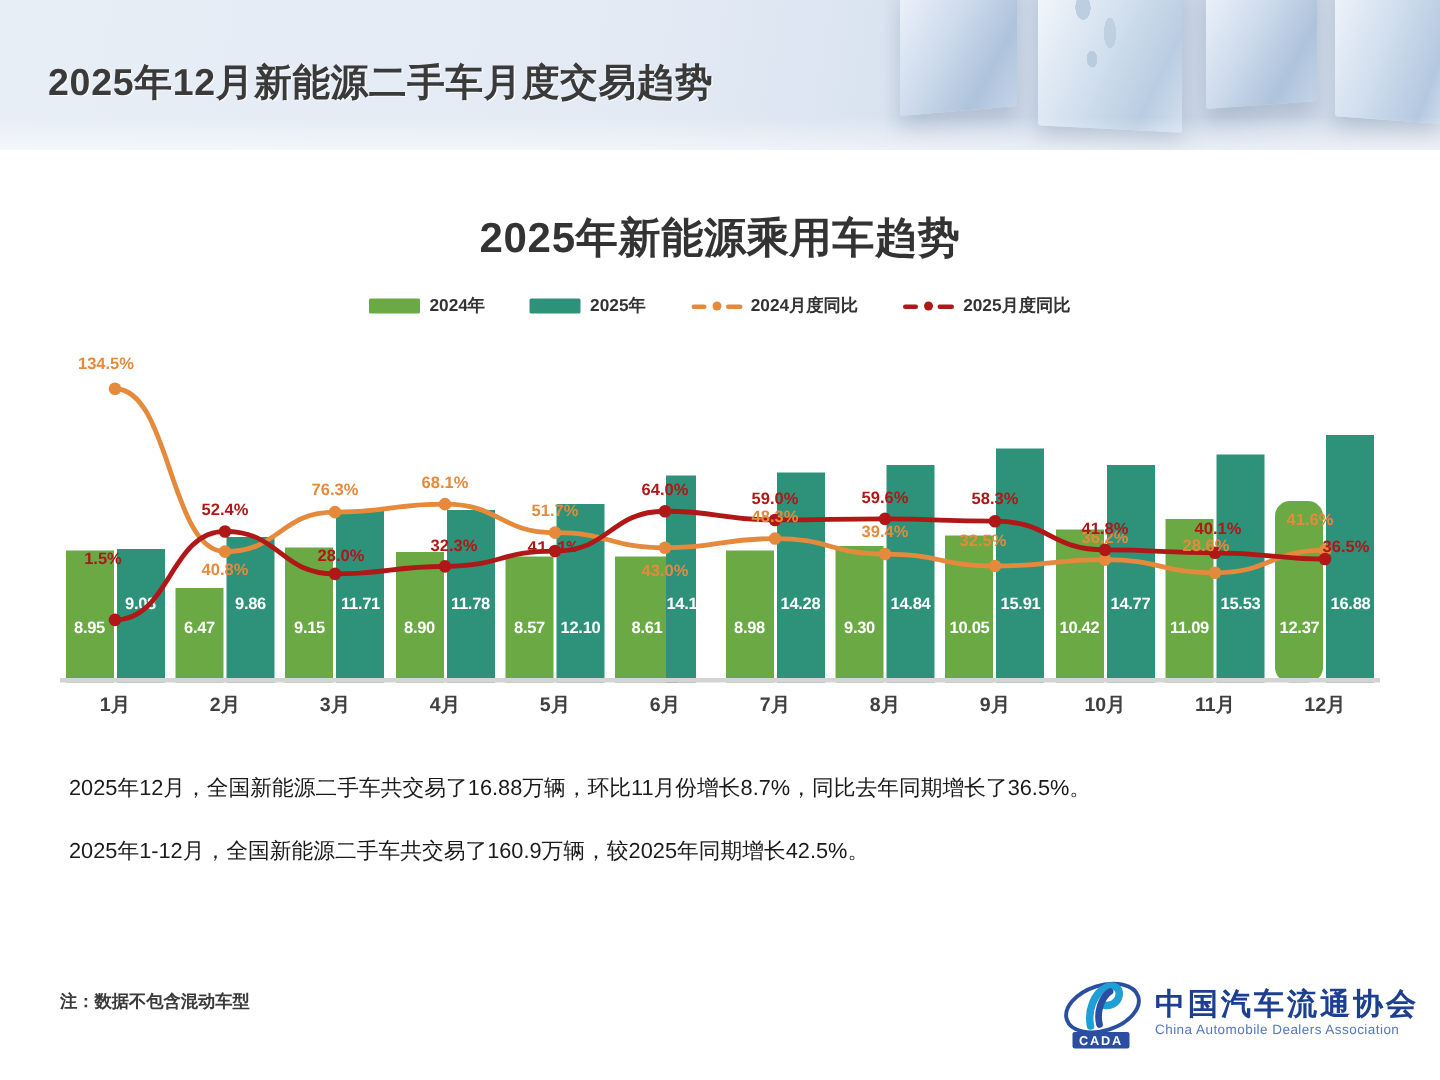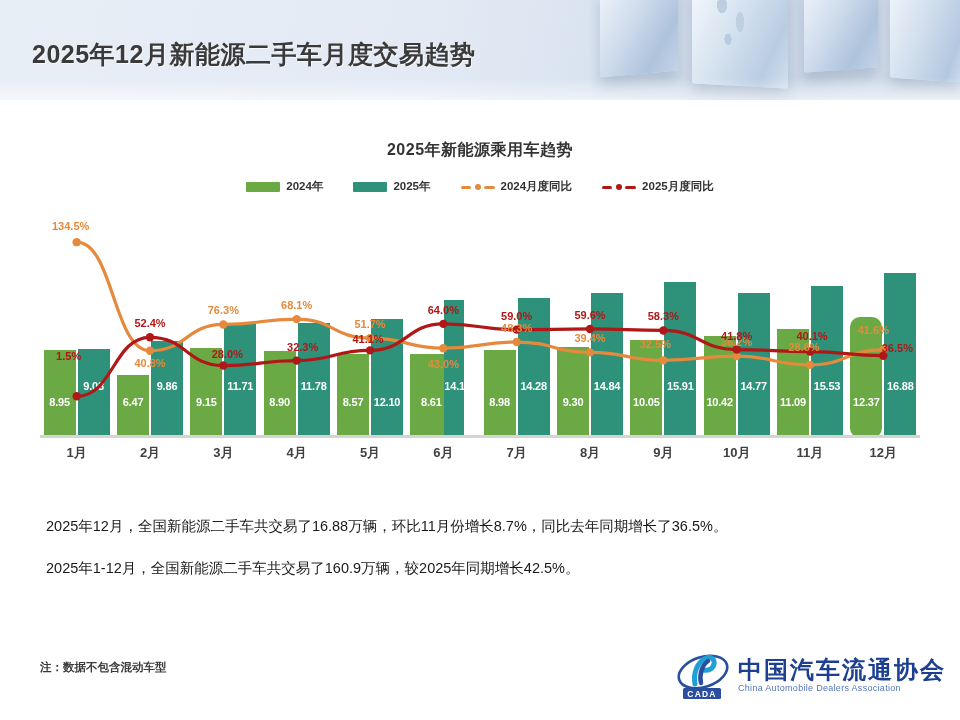--- a/index.html
+++ b/index.html
@@ -47,21 +47,21 @@
     position:absolute; left:32px; top:38px;
     font-size:25px; font-weight:bold; color:#3a3a3a;
     letter-spacing:.5px;
     text-shadow: 1px 1px 0 rgba(255,255,255,.7);
     white-space:nowrap;
   }
 
   
   .chart-block { position:absolute; left:0; top:112px; width:960px; height:380px; }
   .chart-title {
-    text-align:center; font-size:16px; font-weight:bold; color:#333;
+    text-align:center; font-size:28px; font-weight:bold; color:#333;
     margin-top:28px; letter-spacing:.5px;
   }
   .legend {
     display:flex; justify-content:center; align-items:center;
     gap:30px; margin-top:18px;
   }
   .legend-item { display:flex; align-items:center; gap:6px; font-size:11.5px; font-weight:bold; color:#333; }
   .legend-swatch { width:34px; height:10px; border-radius:1px; }
   .legend-line { position:relative; width:34px; height:10px; }
   .legend-line .ls {
@@ -110,21 +110,21 @@
   }
 
   
   .footnote {
     position:absolute; left:40px; top:660px;
     font-size:11.5px; color:#3a3a3a; font-weight:bold;
   }
   .logo { position:absolute; right:14px; top:650px; display:flex; align-items:center; gap:9px; }
   .logo-mark { position:relative; width:52px; height:50px; }
   .logo-text { display:flex; flex-direction:column; gap:2px; }
-  .logo-cn { font-size:24px; font-weight:bold; color:#1c3f8f; letter-spacing:2px; line-height:1; }
+  .logo-cn { font-size:20px; font-weight:bold; color:#1c3f8f; letter-spacing:2px; line-height:1; }
   .logo-en { font-size:9px; color:#5577bb; letter-spacing:.3px; line-height:1; }
 </style>
 </head>
 <body>
 
 <div class="page">
 
   <div class="header">
     <div class="header-cubes">
       <div class="cube c1"></div>
@@ -292,21 +292,21 @@
           <div class="pct-label" style="color: rgb(229, 138, 60); left: 476.667px; top: 120.039px;">48.3%</div>
           <div class="pct-label" style="color: rgb(229, 138, 60); left: 550px; top: 130.35px;">39.4%</div>
           <div class="pct-label" style="color: rgb(229, 138, 60); left: 615.333px; top: 136.345px;">32.5%</div>
           <div class="pct-label" style="color: rgb(229, 138, 60); left: 696.667px; top: 134.058px;">36.2%</div>
           <div class="pct-label" style="color: rgb(229, 138, 60); left: 764px; top: 138.863px;">28.6%</div>
           <div class="pct-label" style="color: rgb(229, 138, 60); left: 833.333px; top: 121.801px;">41.6%</div>
           <div class="pct-label" style="color: rgb(176, 23, 23); left: 28.6667px; top: 148.262px;">1.5%</div>
           <div class="pct-label" style="color: rgb(176, 23, 23); left: 110px; top: 115.288px;">52.4%</div>
           <div class="pct-label" style="color: rgb(176, 23, 23); left: 187.333px; top: 145.559px;">28.0%</div>
           <div class="pct-label" style="color: rgb(176, 23, 23); left: 262.667px; top: 138.577px;">32.3%</div>
-          <div class="pct-label" style="color: rgb(176, 23, 23); left: 328px; top: 131px;">41.1%</div>
+          <div class="pct-label" style="color: rgb(176, 23, 23); left: 328px; top: 141px; font-family: Liberation Mono, monospace;">41.1%</div>
           <div class="pct-label" style="color: rgb(176, 23, 23); left: 403.333px; top: 101.848px;">64.0%</div>
           <div class="pct-label" style="color: rgb(176, 23, 23); left: 476.667px; top: 107.641px;">59.0%</div>
           <div class="pct-label" style="color: rgb(176, 23, 23); left: 550px; top: 106.946px;">59.6%</div>
           <div class="pct-label" style="color: rgb(176, 23, 23); left: 623.333px; top: 108.452px;">58.3%</div>
           <div class="pct-label" style="color: rgb(176, 23, 23); left: 696.667px; top: 127.57px;">41.8%</div>
           <div class="pct-label" style="color: rgb(176, 23, 23); left: 772px; top: 127.539px;">40.1%</div>
           <div class="pct-label" style="color: rgb(176, 23, 23); left: 857.333px; top: 139.71px;">36.5%</div>
         </div>
     </div>
   </div>

